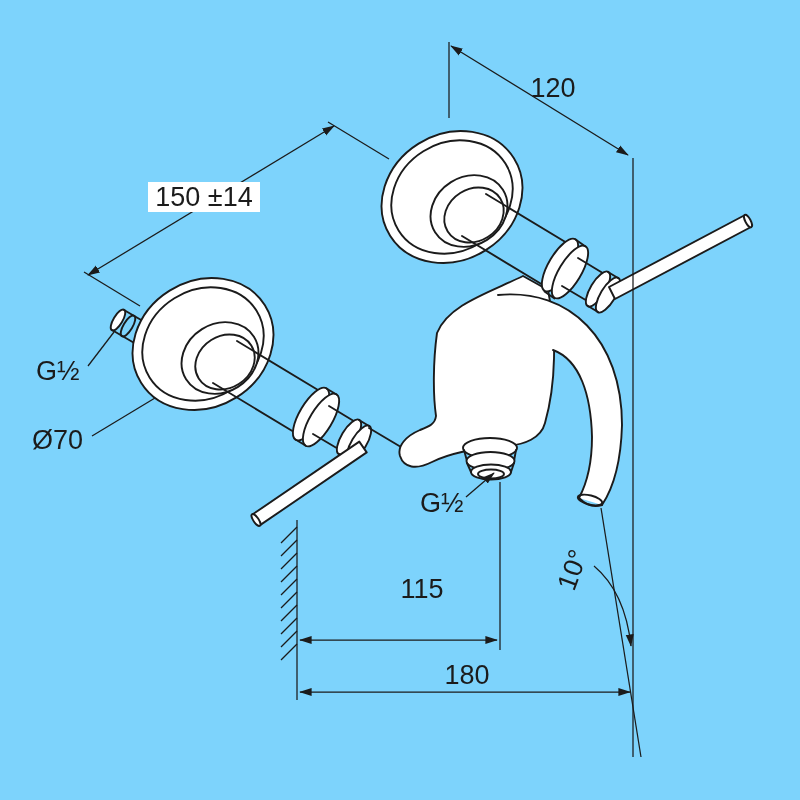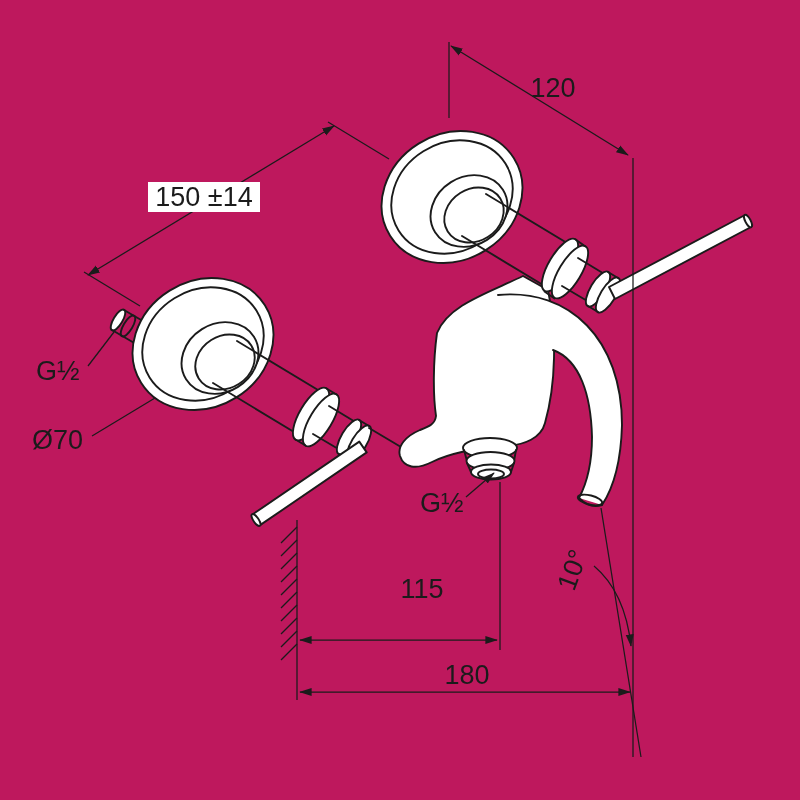--- a/index.html
+++ b/index.html
@@ -1,16 +1,16 @@
 <!DOCTYPE html>
 <html><head>
 <meta charset="utf-8">
 <style>
   html,body{margin:0;padding:0;background:#ffffff;}
-  .stage{width:800px;height:800px;background:#be185d;position:relative;overflow:hidden;}
+  .stage{width:800px;height:800px;background:#7dd3fc;position:relative;overflow:hidden;}
   svg{display:block;}
   .o  {stroke:#1b1b1b;stroke-width:1.9;fill:none;stroke-linecap:round;stroke-linejoin:round;}
   .ow {stroke:#1b1b1b;stroke-width:1.9;fill:#ffffff;stroke-linecap:round;stroke-linejoin:round;}
   .fw {fill:#ffffff;stroke:none;}
   .d  {stroke:#1b1b1b;stroke-width:1.25;fill:none;stroke-linecap:butt;}
   text{font-family:"Liberation Sans", sans-serif;font-size:27px;fill:#1b1b1b;}
 </style>
 </head>
 <body>
 

